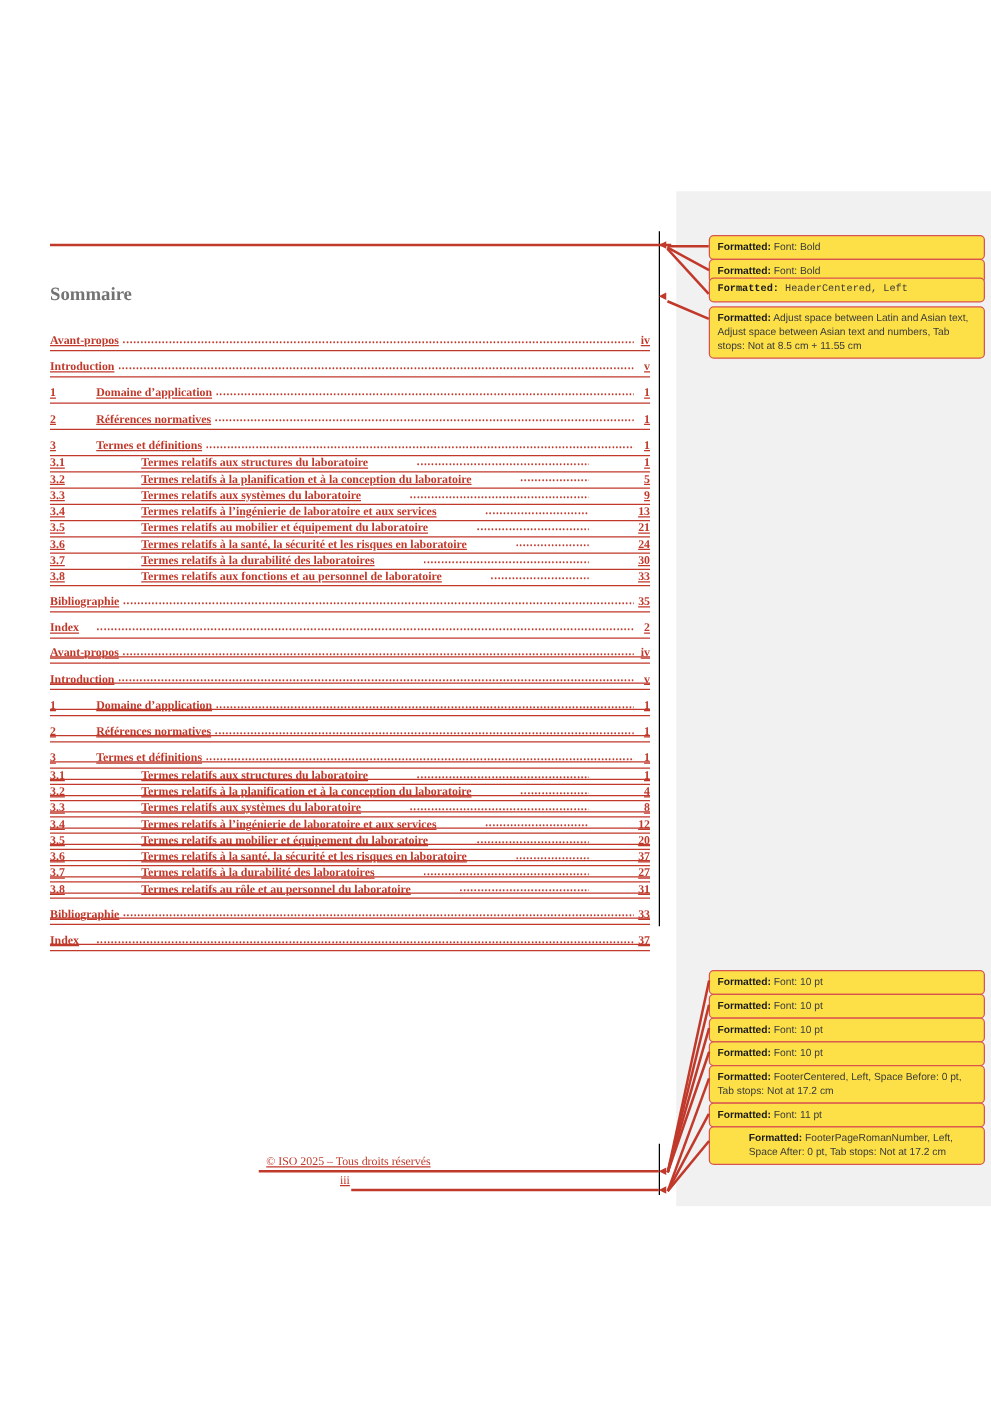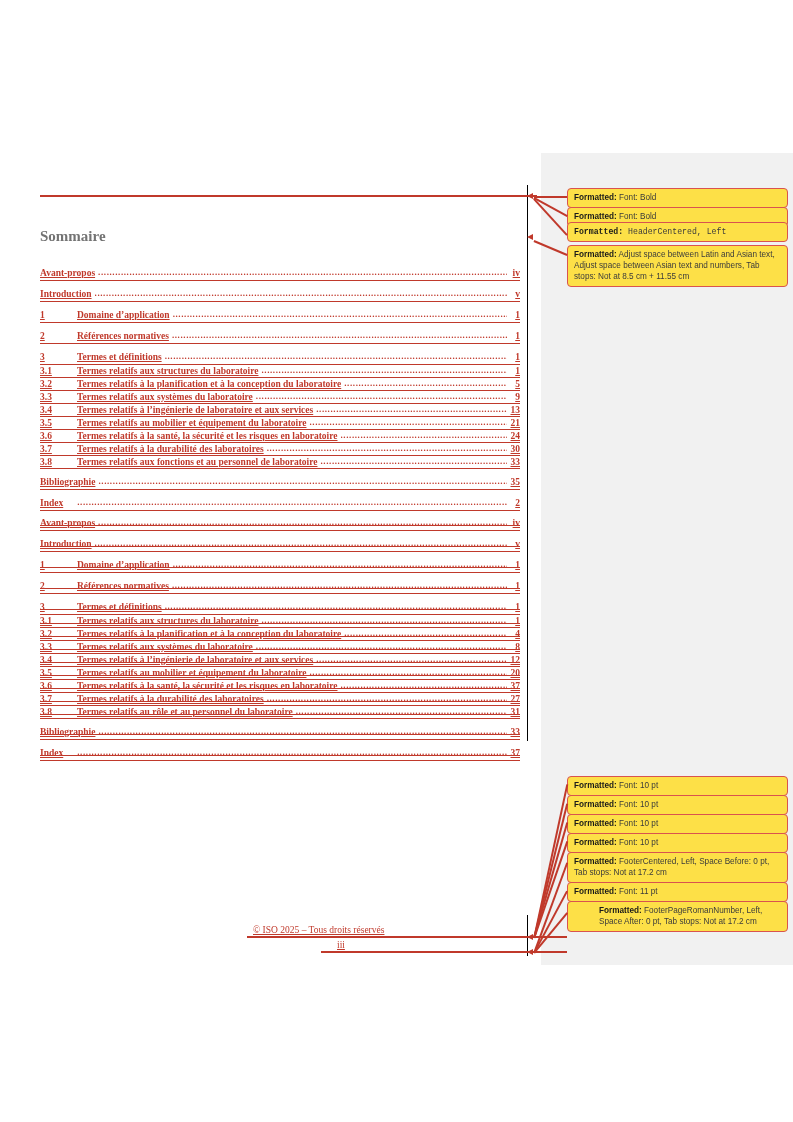--- a/index.html
+++ b/index.html
@@ -76,21 +76,21 @@
     position:relative;
     display:flex;
     align-items:baseline;
     color:#c0392b;
     font-size:9.5px;
     font-weight:bold;
     height:14px;
     white-space:nowrap;
   }
   .toc-row.gap{margin-top:7px;}
-  .toc-row.tight{height:13px;}
+  .toc-row.tight{height:13px;gap:36px;}
 
   .toc-num{
     flex:0 0 auto;
     width:37px;
     text-decoration:underline;
   }
   .toc-label{
     flex:0 0 auto;
     text-decoration:underline;
     padding-right:3px;
@@ -142,21 +142,20 @@
   .toc-row.deleted .toc-label,
   .toc-row.deleted .toc-page{
     text-decoration:underline;
   }
 
   
   .footer{
     position:absolute;
     left:0;top:925px;
     width:527px;
-    padding-left:40px;
   }
   .footer-line{
     position:relative;
     height:15px;
     color:#c0392b;
     font-size:9.5px;
   }
   .footer-copy{
     position:absolute;
     left:213px;top:0;
@@ -164,21 +163,21 @@
     text-decoration:underline;
   }
   .footer-rule{
     position:absolute;
     left:207px;right:0;bottom:2px;
     height:1.6px;
     background:#c0392b;
   }
   .footer-page{
     position:absolute;
-    left:297px;top:0;
+    left:272px;top:0;
     white-space:nowrap;
     text-decoration:underline;
   }
   .footer-rule2{
     position:absolute;
     left:281px;right:0;bottom:2px;
     height:1.6px;
     background:#c0392b;
   }
 

